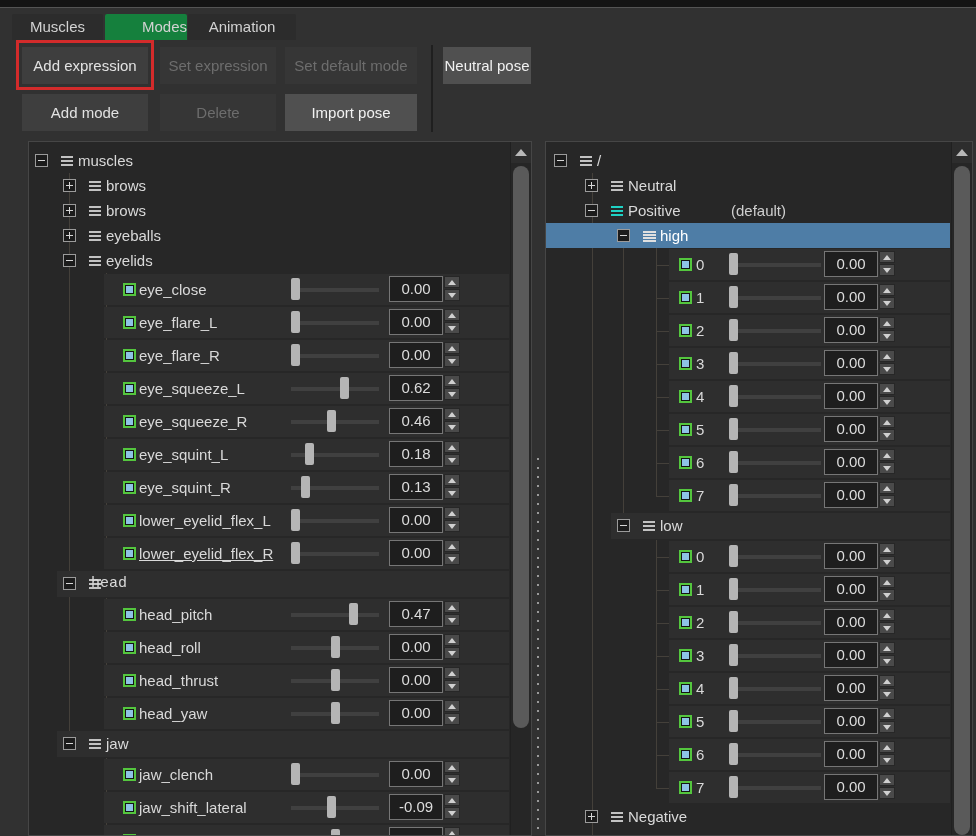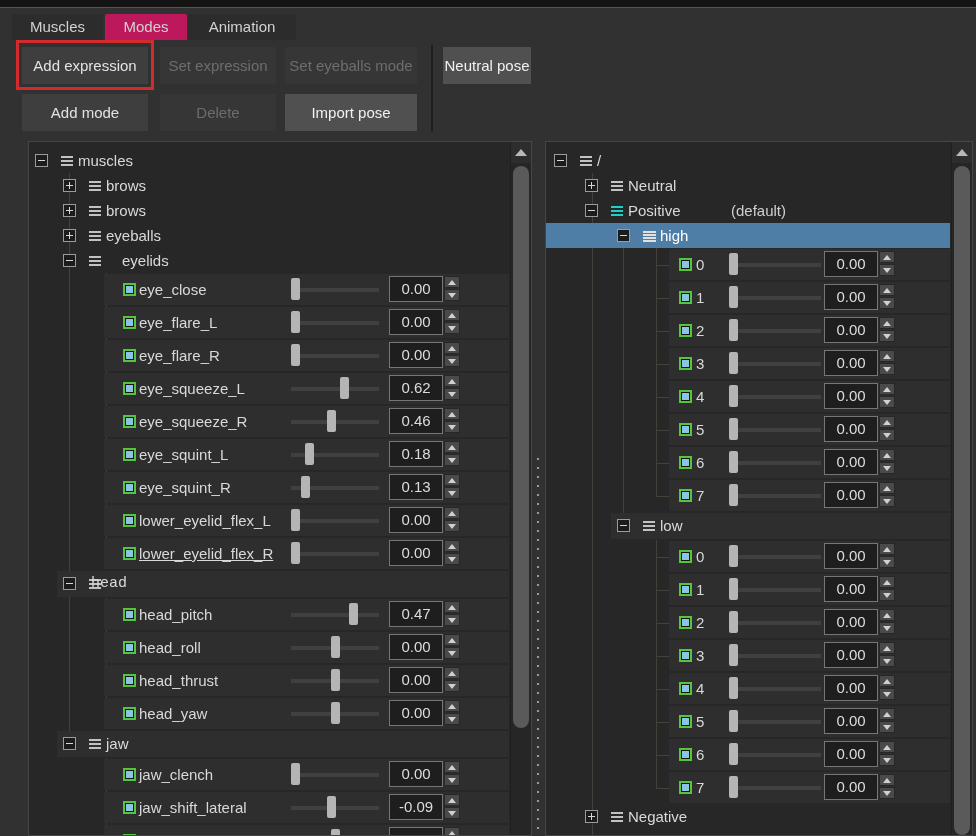--- a/index.html
+++ b/index.html
@@ -3,21 +3,21 @@
 <meta charset="utf-8">
 <style>
   html,body{margin:0;padding:0;background:#1a1a1a;}
   #app{position:relative;width:976px;height:836px;background:#313131;overflow:hidden;
        font-family:"Liberation Sans",sans-serif;color:#d6d6d6;-webkit-font-smoothing:antialiased;}
   
   #topstrip{position:absolute;left:0;top:0;width:976px;height:7px;background:#141414;border-bottom:1px solid #545454;}
   
   .tab{position:absolute;top:14px;height:26px;line-height:26px;text-align:center;font-size:15px;
        background:#2c2c2c;color:#d2d2d2;border-radius:2px 2px 0 0;}
-  .tab.sel{background:#be185d;}
+  .tab.sel{background:#15803d;text-align:right;}
   
   .btn{position:absolute;height:37px;line-height:37px;text-align:center;font-size:15px;
        background:#3e3e3e;color:#e2e2e2;cursor:default;}
   .btn.disabled{background:#363636;color:#6d6d6d;}
   .btn.light{background:#505050;color:#f1f1f1;}
   #annot-rect{position:absolute;left:16px;top:40px;width:132px;height:44px;border:3px solid #d32b2b;}
   #toolbar-sep{position:absolute;left:431px;top:45px;width:2px;height:87px;background:#1f1f1f;}
   
   .panel{position:absolute;top:141px;height:695px;background:#272727;border:1px solid #464646;box-sizing:border-box;}
   #left-panel{left:28px;width:504px;}
@@ -70,21 +70,21 @@
 <div id="app">
   <div id="topstrip"></div>
   <div id="tabbar">
       <div class="tab" style="left: 12px; width: 91px;">Muscles</div>
       <div class="tab sel" style="left: 105px; width: 82px;">Modes</div>
       <div class="tab" style="left: 188px; width: 108px;">Animation</div>
     </div>
   <div id="toolbar">
       <div class="btn" style="left: 22px; width: 126px; top: 47px;">Add expression</div>
       <div class="btn disabled" style="left: 160px; width: 116px; top: 47px;">Set expression</div>
-      <div class="btn disabled" style="left: 285px; width: 132px; top: 47px;">Set eyeballs mode</div>
+      <div class="btn disabled" style="left: 285px; width: 132px; top: 47px;">Set default mode</div>
       <div class="btn light" style="left: 443px; width: 88px; top: 47px;">Neutral pose</div>
       <div class="btn" style="left: 22px; width: 126px; top: 94px;">Add mode</div>
       <div class="btn disabled" style="left: 160px; width: 116px; top: 94px;">Delete</div>
       <div class="btn light" style="left: 285px; width: 132px; top: 94px;">Import pose</div>
     </div>
   <div id="annot-rect"></div>
   <div id="toolbar-sep"></div>
 
   <div id="left-panel" class="panel">
     <div id="left-tree" class="tree" style="right:21px;">
@@ -104,21 +104,21 @@
           <span class="glabel" style="left: 77px; line-height: 25px; top: 0px; height: 25px;">brows</span>
         </div>
         <div class="tree-row group">
           <span class="expand-box plus" style="left: 34px; top: 5.5px;"></span>
           <span class="ham" style="left: 60px; top: 7.5px;"></span>
           <span class="glabel" style="left: 77px; line-height: 25px; top: 0px; height: 25px;">eyeballs</span>
         </div>
         <div class="tree-row group">
           <span class="expand-box minus" style="left: 34px; top: 5.5px;"></span>
           <span class="ham" style="left: 60px; top: 7.5px;"></span>
-          <span class="glabel" style="left: 77px; line-height: 25px; top: 0px; height: 25px; margin-left: 16px;">eyelids</span>
+          <span class="glabel" style="left: 77px; line-height: 25px; top: 0px; height: 25px;">eyelids</span>
         </div>
         <div class="tree-row leaf">
           <div class="row-strip" style="left: 75px;"></div>
           <span class="leaf-icon" style="left: 94px;">
             <i></i>
           </span>
           <span class="llabel" style="left: 110px;">eye_close</span>
           <div class="groove" style="left: 262px; width: 88px;"></div>
           <div class="handle" style="left: 262px;"></div>
           <div class="spinval" style="left: 360px;">0.00</div>

